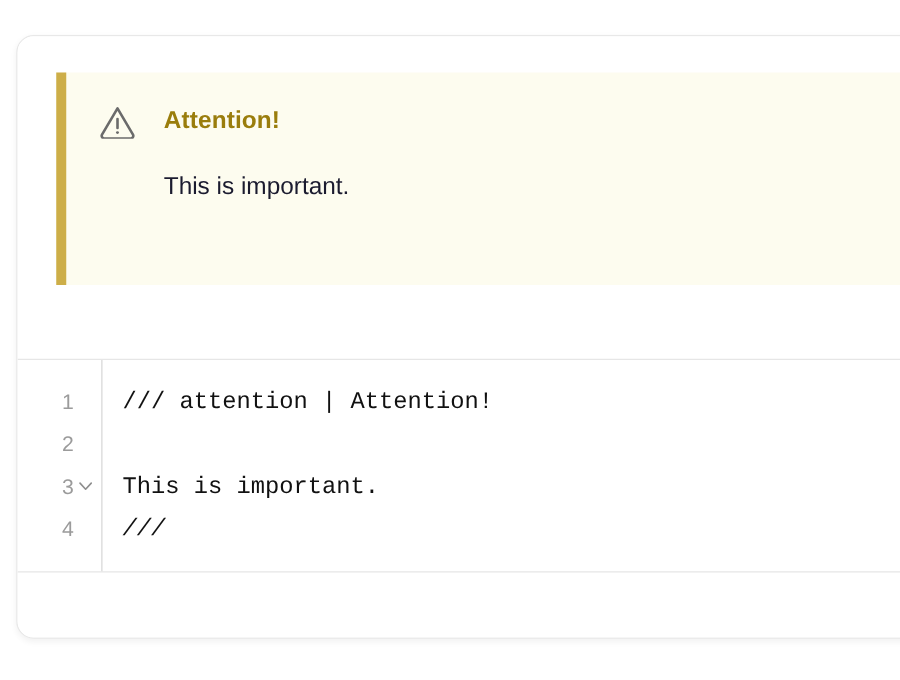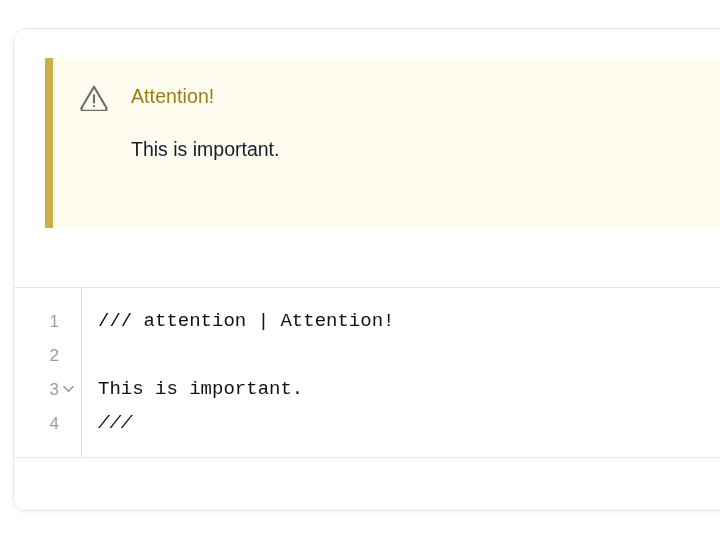--- a/index.html
+++ b/index.html
@@ -67,21 +67,21 @@
   }
   #warning-icon {
     width: 30px;
     height: 27px;
     flex: 0 0 30px;
     display: block;
   }
   #adm-title {
     margin-left: 22px;
     font-size: 19.5px;
-    font-weight: normal;
+    font-weight: bold;
     color: #9a7d0c;
     letter-spacing: 0.1px;
     line-height: 1;
     white-space: nowrap;
   }
   #adm-text {
     margin-top: 27px;
     margin-left: 52px;
     font-size: 19.5px;
     color: #1b1b2f;

